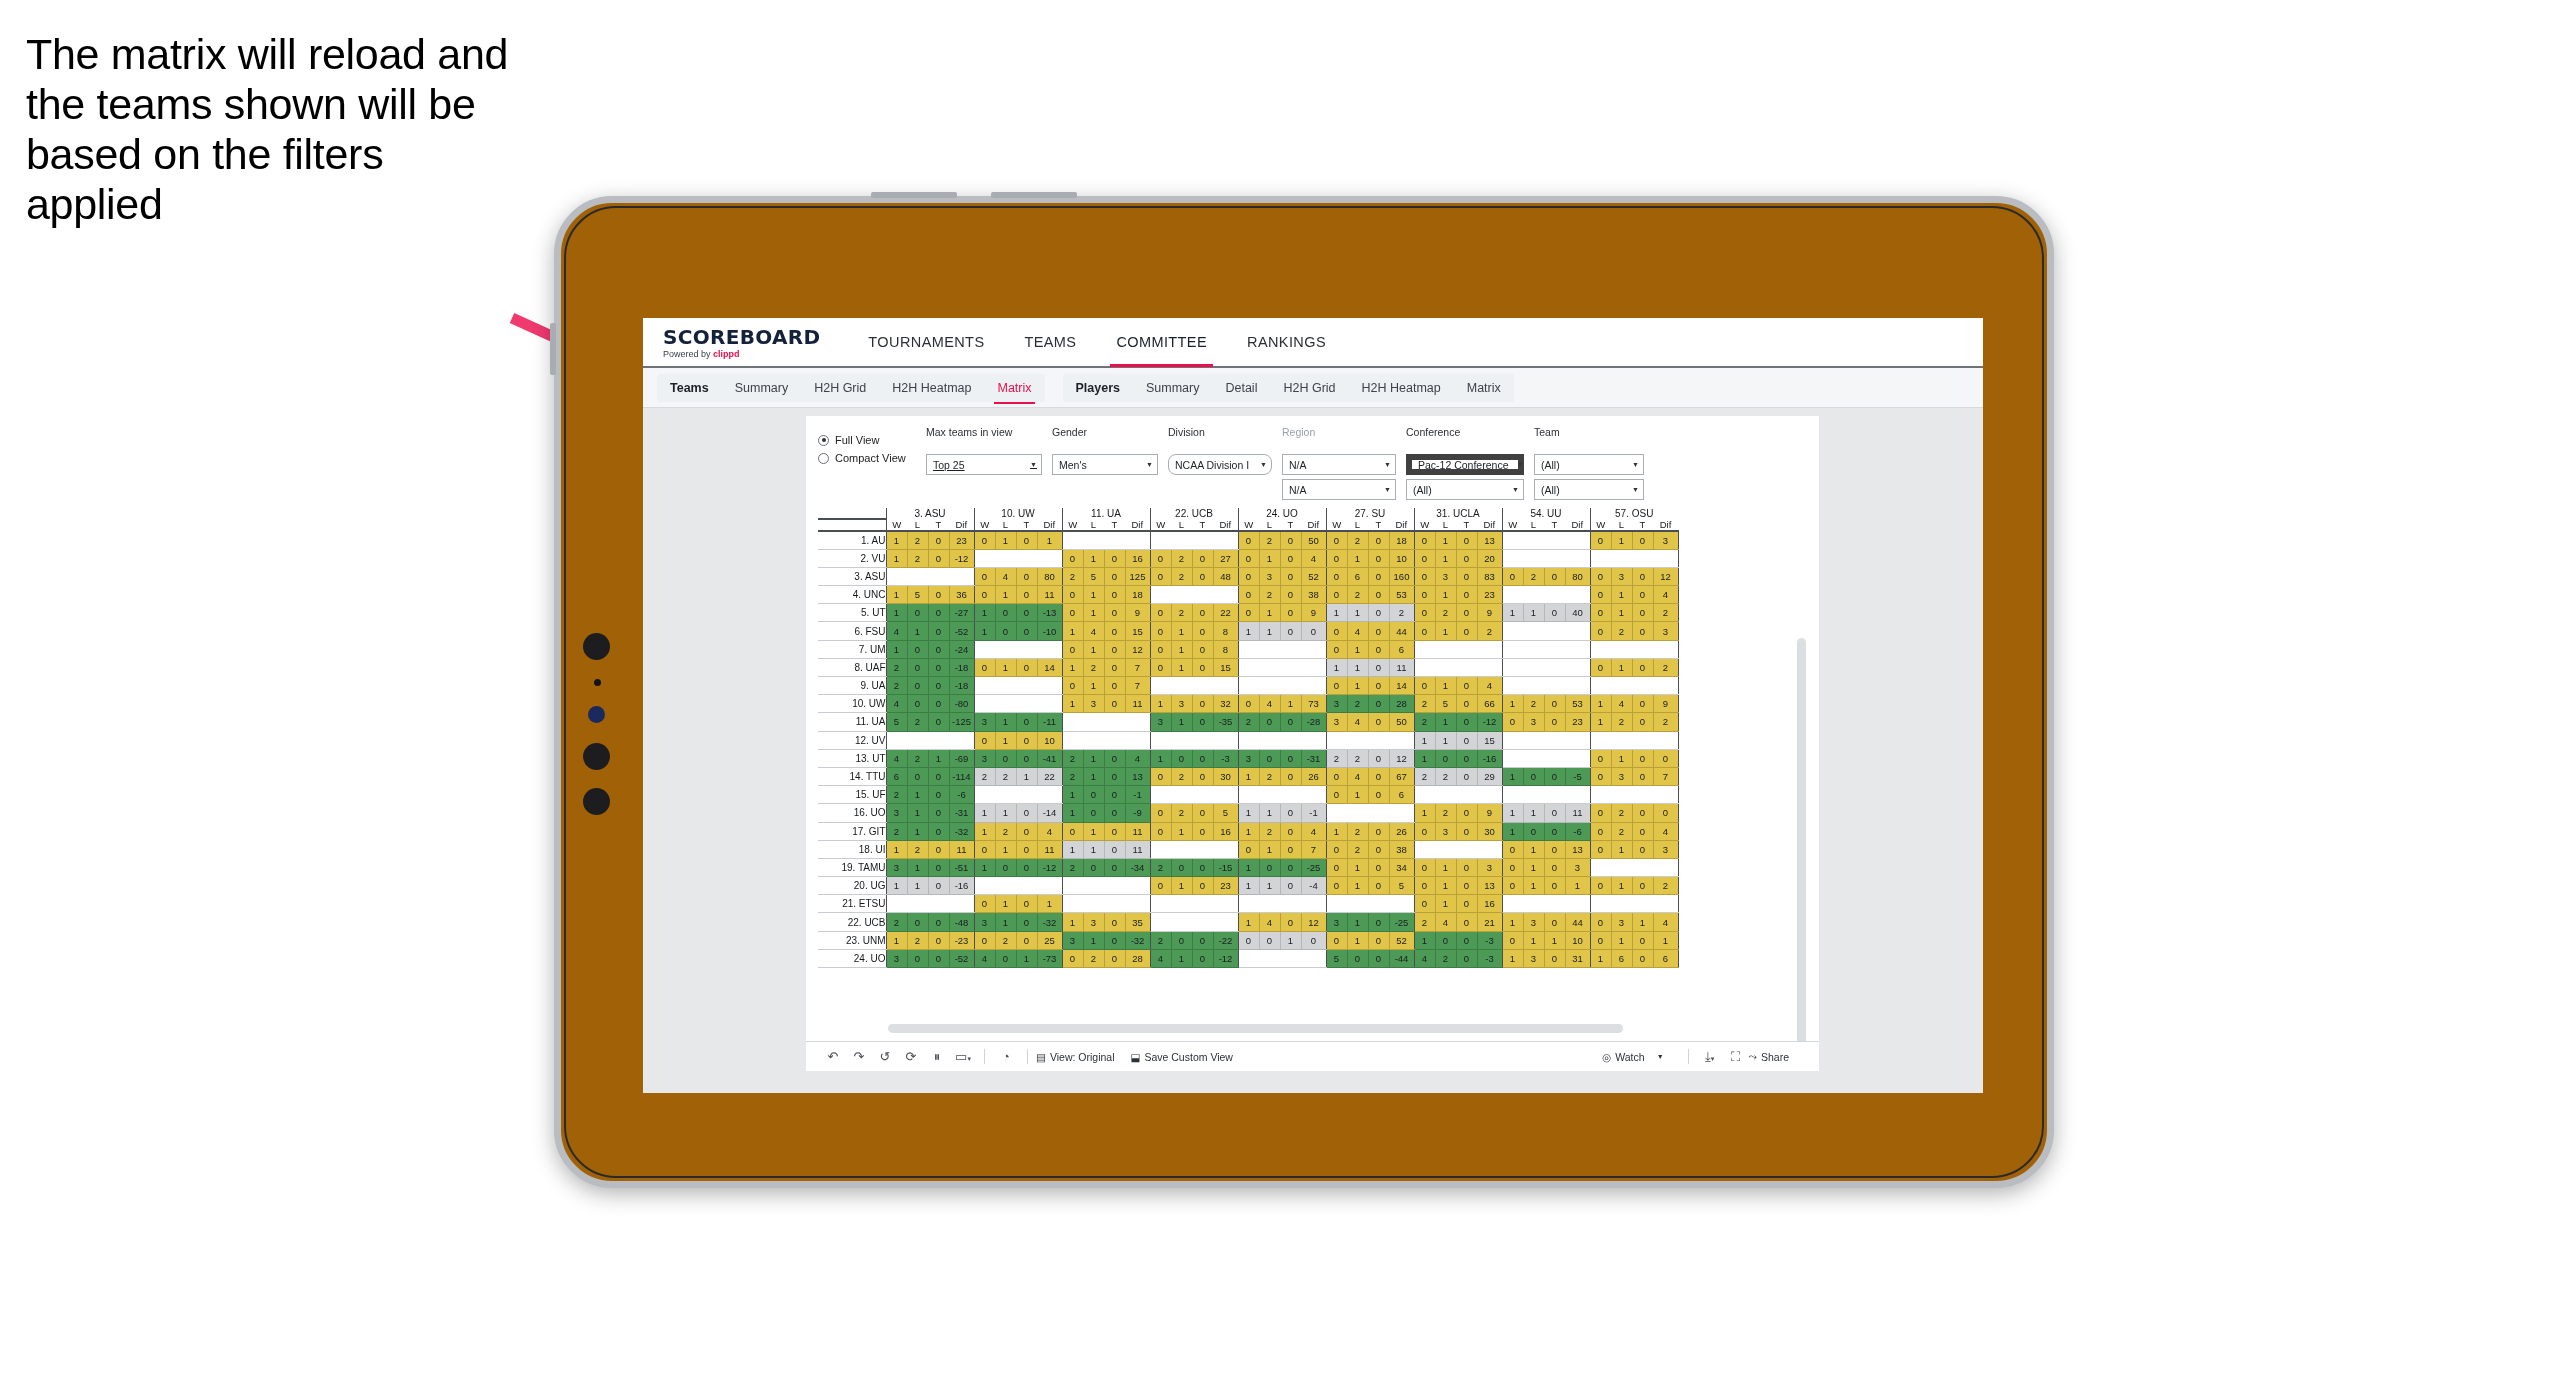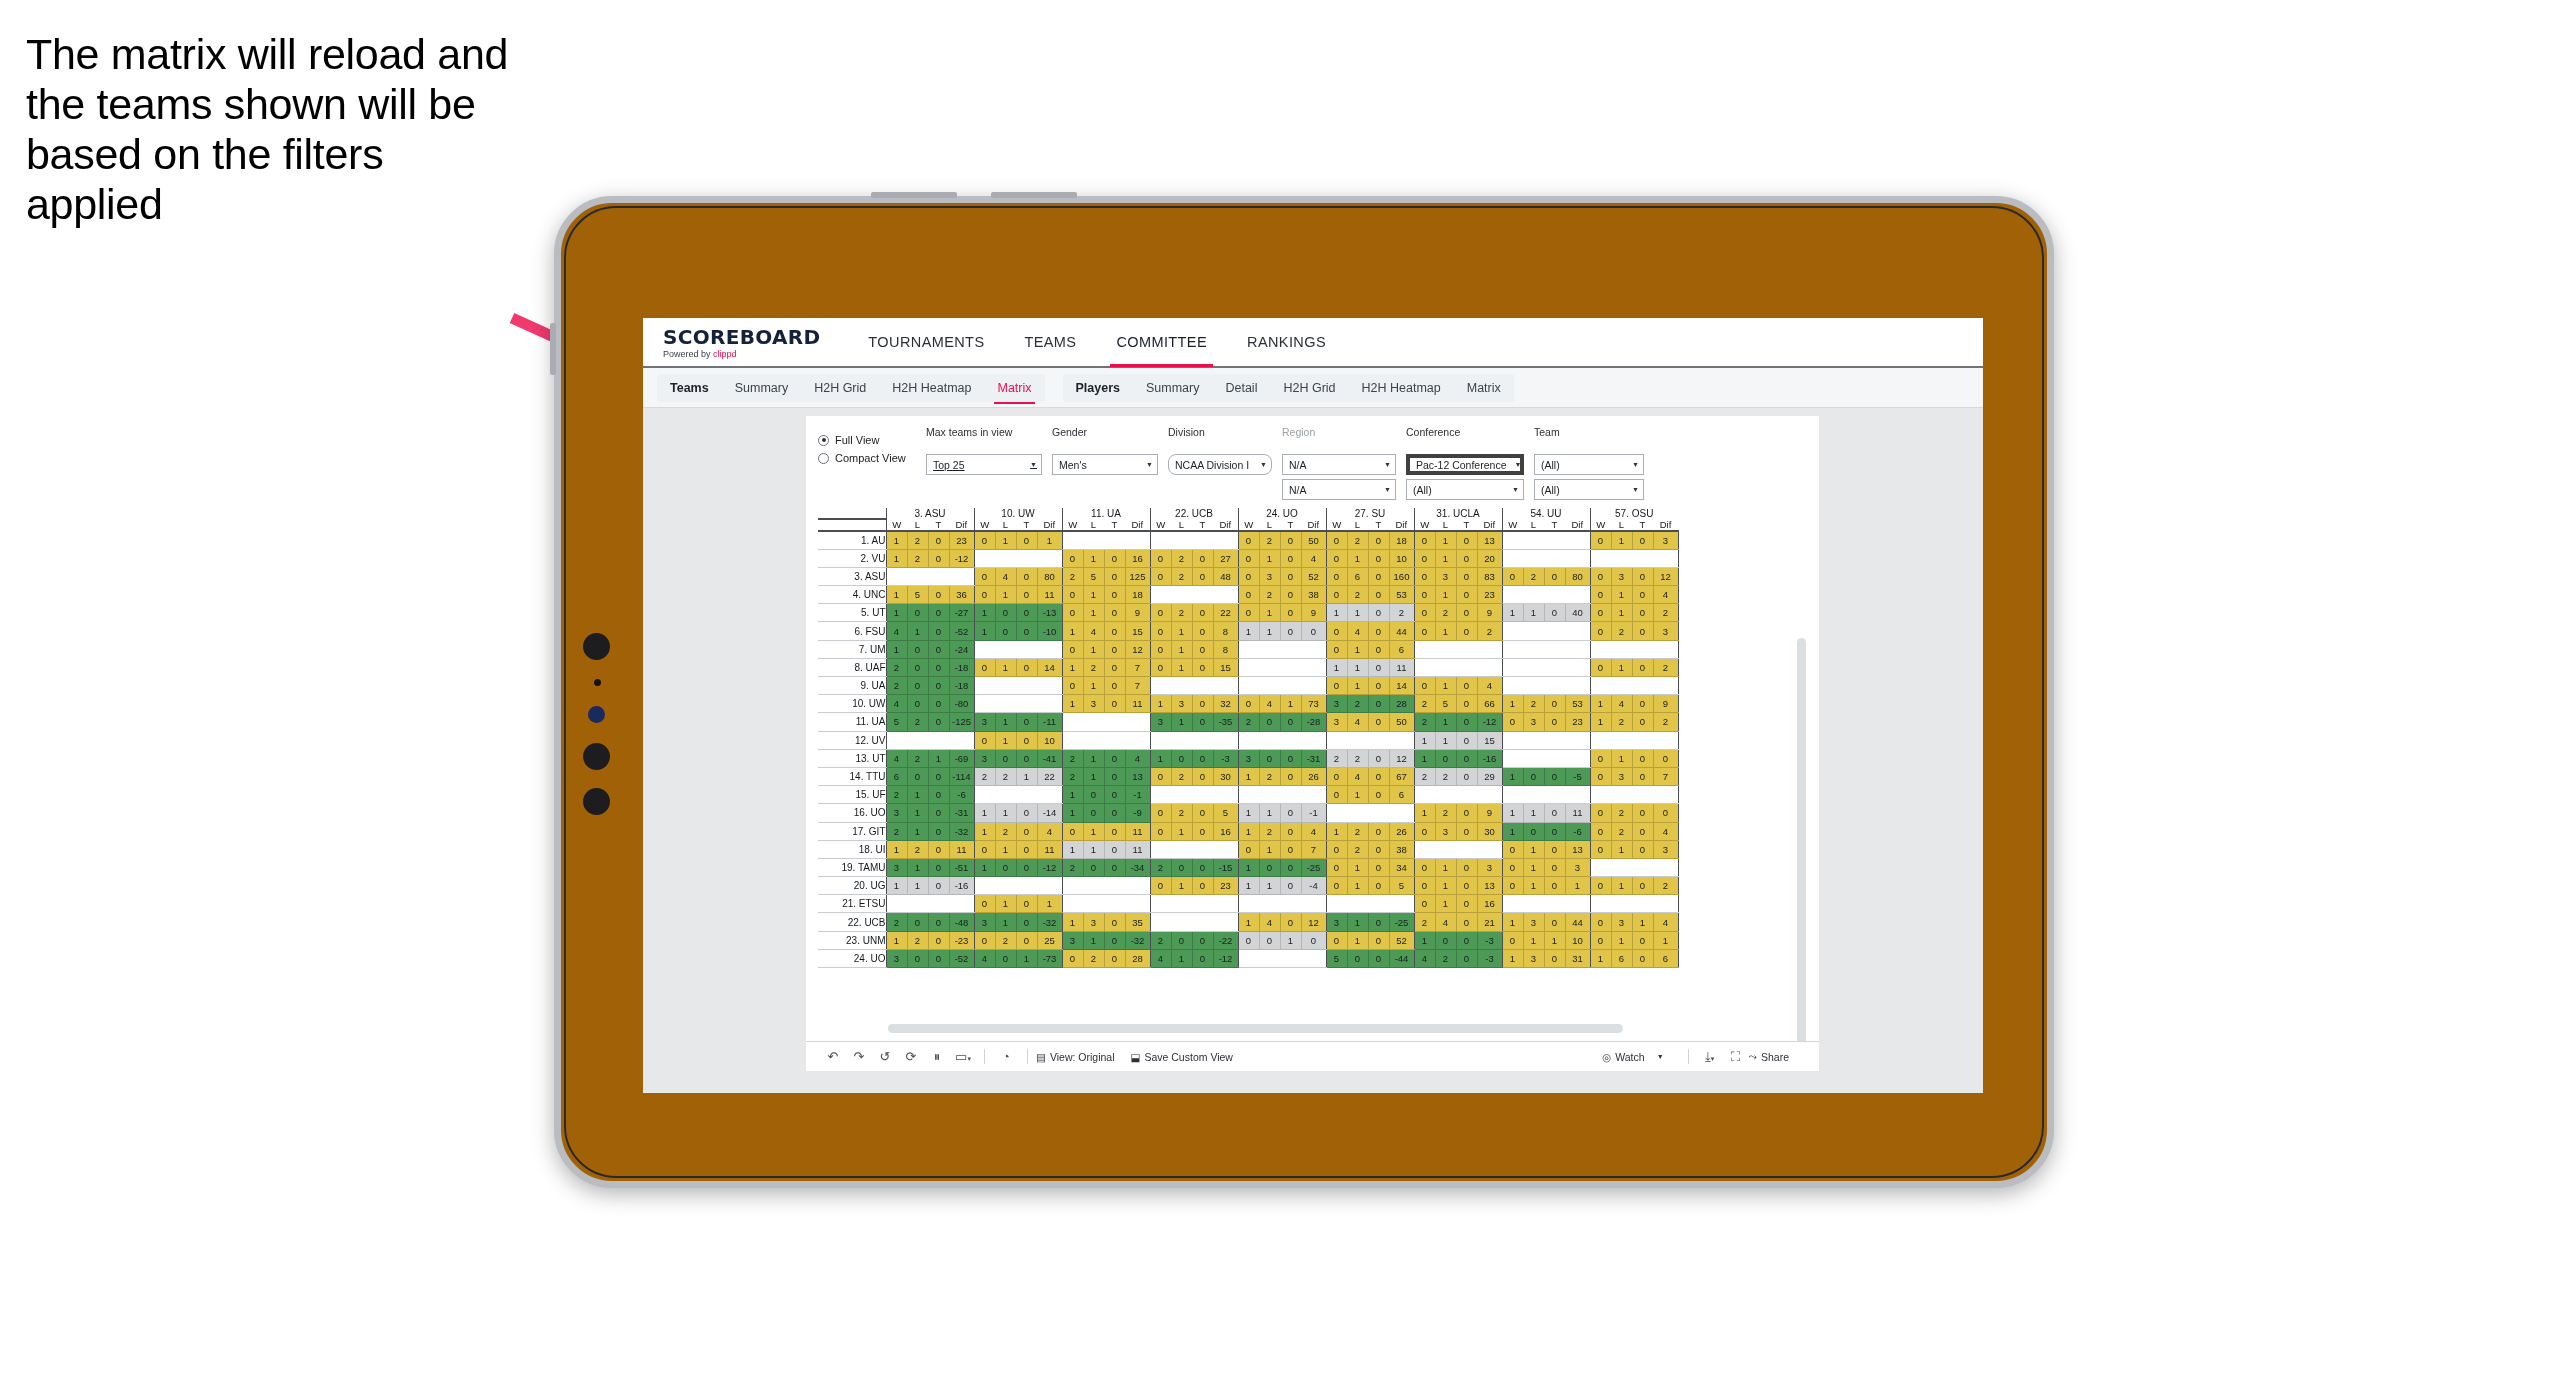--- a/index.html
+++ b/index.html
@@ -63,21 +63,21 @@
     border-bottom: 2px solid #6f7377;
     padding-left: 20px;
   }
   .brand { margin-right: 28px; padding-top: 2px; }
   .brand-name {
     font-family: "DejaVu Sans", sans-serif;
     font-weight: bold; font-size: 20px; color: #14213a;
     letter-spacing: 0.3px; line-height: 1;
   }
   .brand-sub { font-size: 9px; color: #3b3f46; margin-top: 2px; }
-  .brand-sub b { color: #e8114b; font-weight: normal; }
+  .brand-sub b { color: #e8114b; font-weight: bold; }
   .nav-tabs { display: flex; align-items: stretch; height: 50px; }
   .nav-tab {
     display: flex; align-items: center; padding: 0 20px;
     font-size: 14.5px; color: #2b2f36; letter-spacing: 0.4px;
     position: relative; cursor: pointer;
   }
   .nav-tab.active { color: #18202e; }
   .nav-tab.active::after {
     content: ""; position: absolute; left: 14px; right: 14px; bottom: 0;
     height: 3px; background: #e8114b;
@@ -130,21 +130,21 @@
   .fgroup { margin-right: 10px; }
   .flabel { font-size: 10.5px; color: #2b2f34; margin-bottom: 16px; white-space: nowrap; }
   .flabel.dim { color: #9aa0a6; }
   .fselect {
     height: 21px; border: 1px solid #a9aeb4; background: #fff;
     display: flex; align-items: center; justify-content: space-between;
     padding: 0 4px 0 6px; font-size: 10.5px; color: #1c2025;
     cursor: pointer; white-space: nowrap;
   }
   .fselect + .fselect { margin-top: 4px; }
-  .fselect.hl { border: 4px solid #404040; }
+  .fselect.hl { border: 6px solid #404040; }
   .caret { font-size: 7px; color: #333; margin-left: 8px; }
   .w-maxteams { width: 116px; text-decoration: underline; }
   .w-gender   { width: 106px; }
   .w-division { width: 104px; border-radius: 8px; }
   .w-region   { width: 114px; }
   .w-conf     { width: 118px; }
   .w-team     { width: 110px; }
 
   
   #matrix-wrap {

